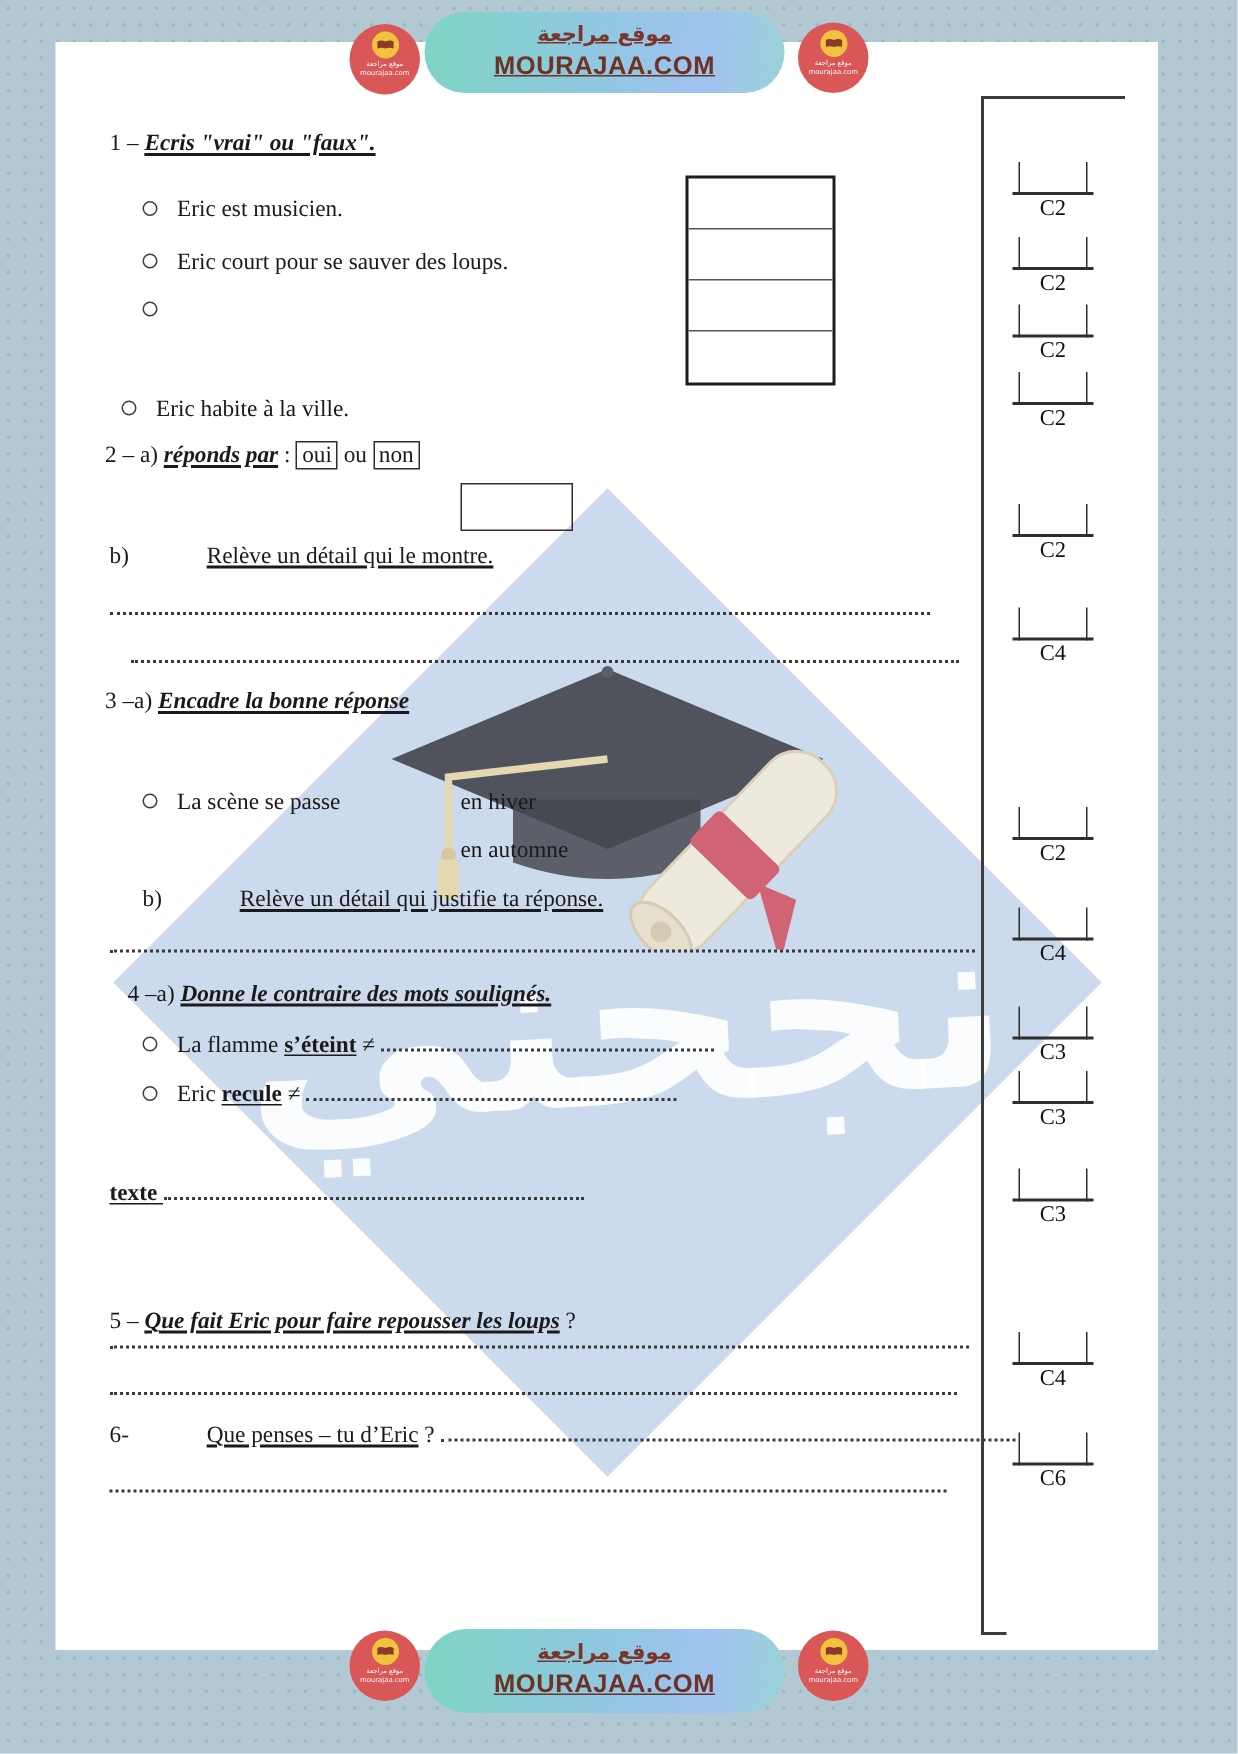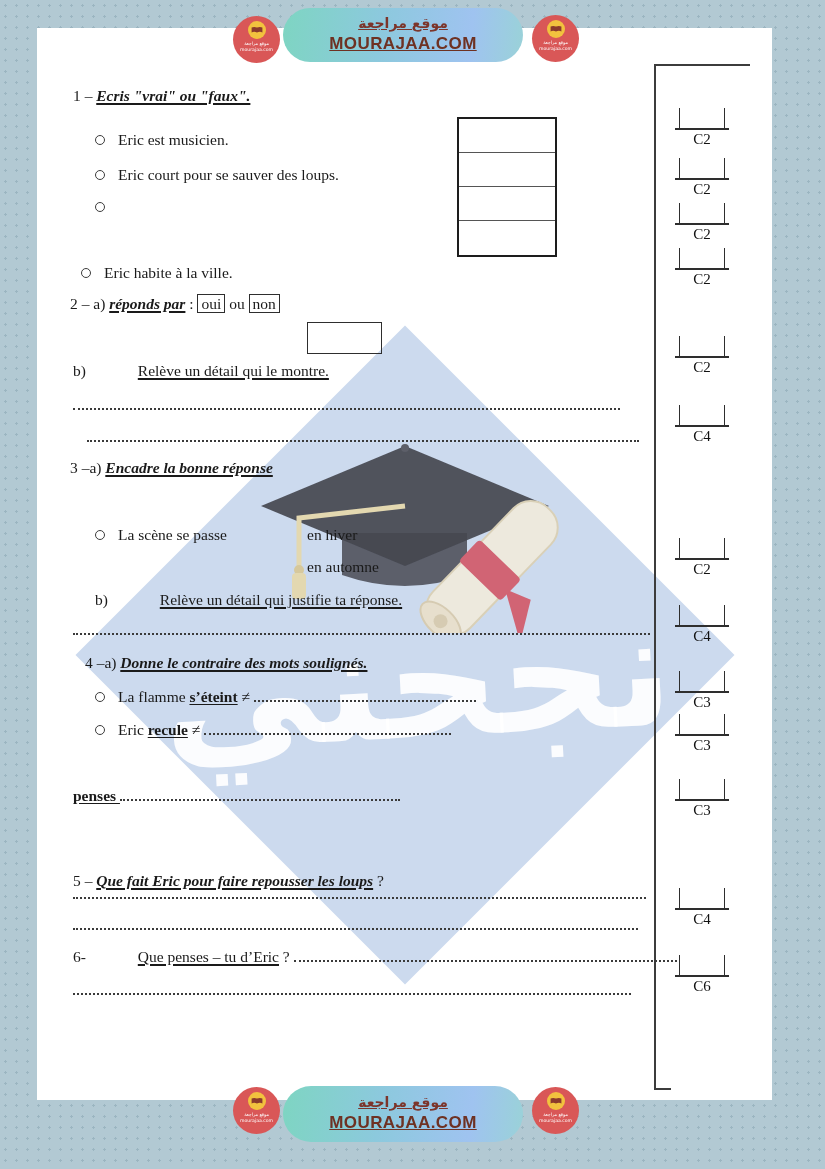--- a/index.html
+++ b/index.html
@@ -140,21 +140,21 @@
 
   <div class="dotline" style="left:36px;top:605px;width:577px;"></div>
 
   <div class="line" style="left:48px;top:625px;"><span>4 –a) </span><span class="u-bi">Donne le contraire des mots soulignés.</span></div>
 
   <div class="line" style="left:58px;top:659px;"><span class="bullet"></span><span>La flamme </span><span class="u">s’éteint</span><span> ≠ </span><span class="dots-inline" style="width:222px;"></span></div>
 
   <div class="line" style="left:58px;top:692px;"><span class="bullet"></span><span>Eric </span><span class="u">recule</span><span> ≠ </span><span class="dots-inline" style="width:247px;"></span></div>
 
 
-  <div class="line" style="left:36px;top:758px;"><span class="u">penses </span><span class="dots-inline" style="width:280px;"></span></div>
+  <div class="line" style="left:36px;top:758px;"><span class="u">texte </span><span class="dots-inline" style="width:280px;"></span></div>
 
   <div class="line" style="left:36px;top:822px;margin-top:21px;"><span>5 – </span><span class="u-bi">Que fait Eric pour faire repousser les loups</span><span> ?</span></div>
 
   <div class="dotline" style="left:36px;top:869px;width:573px;"></div>
   <div class="dotline" style="left:36px;top:900px;width:565px;"></div>
 
   <div class="line" style="left:36px;top:919px;"><span>6- </span><span class="u-b">Que penses – tu d’Eric</span><span> ? </span><span class="dots-inline" style="width:383px;"></span></div>
 
   <div class="dotline" style="left:36px;top:965px;width:558px;"></div>
 

